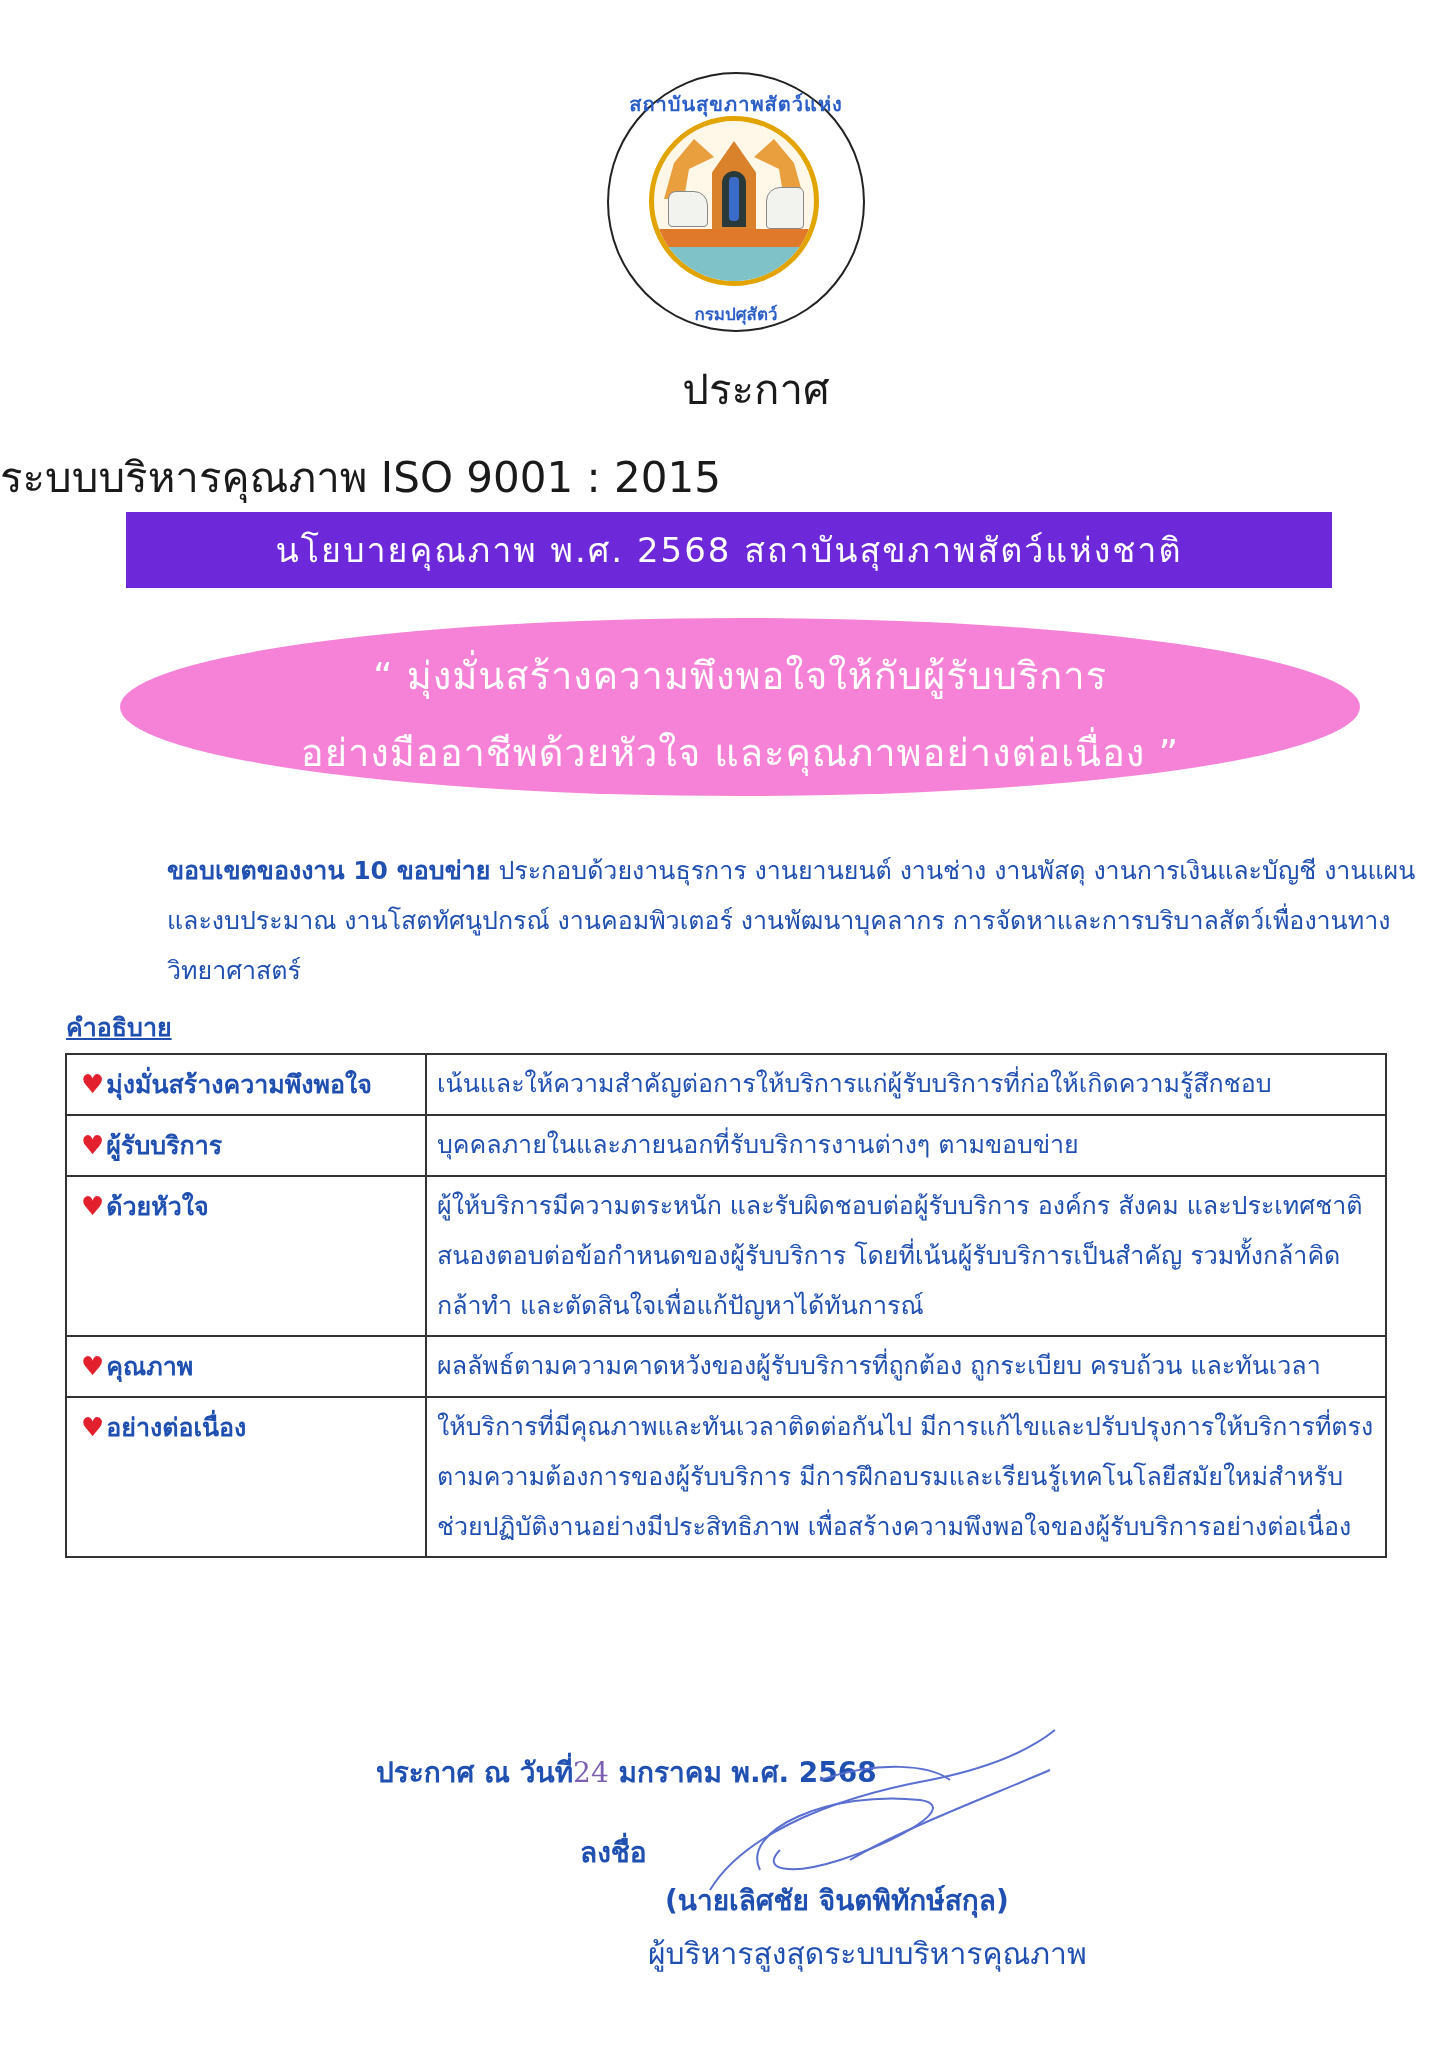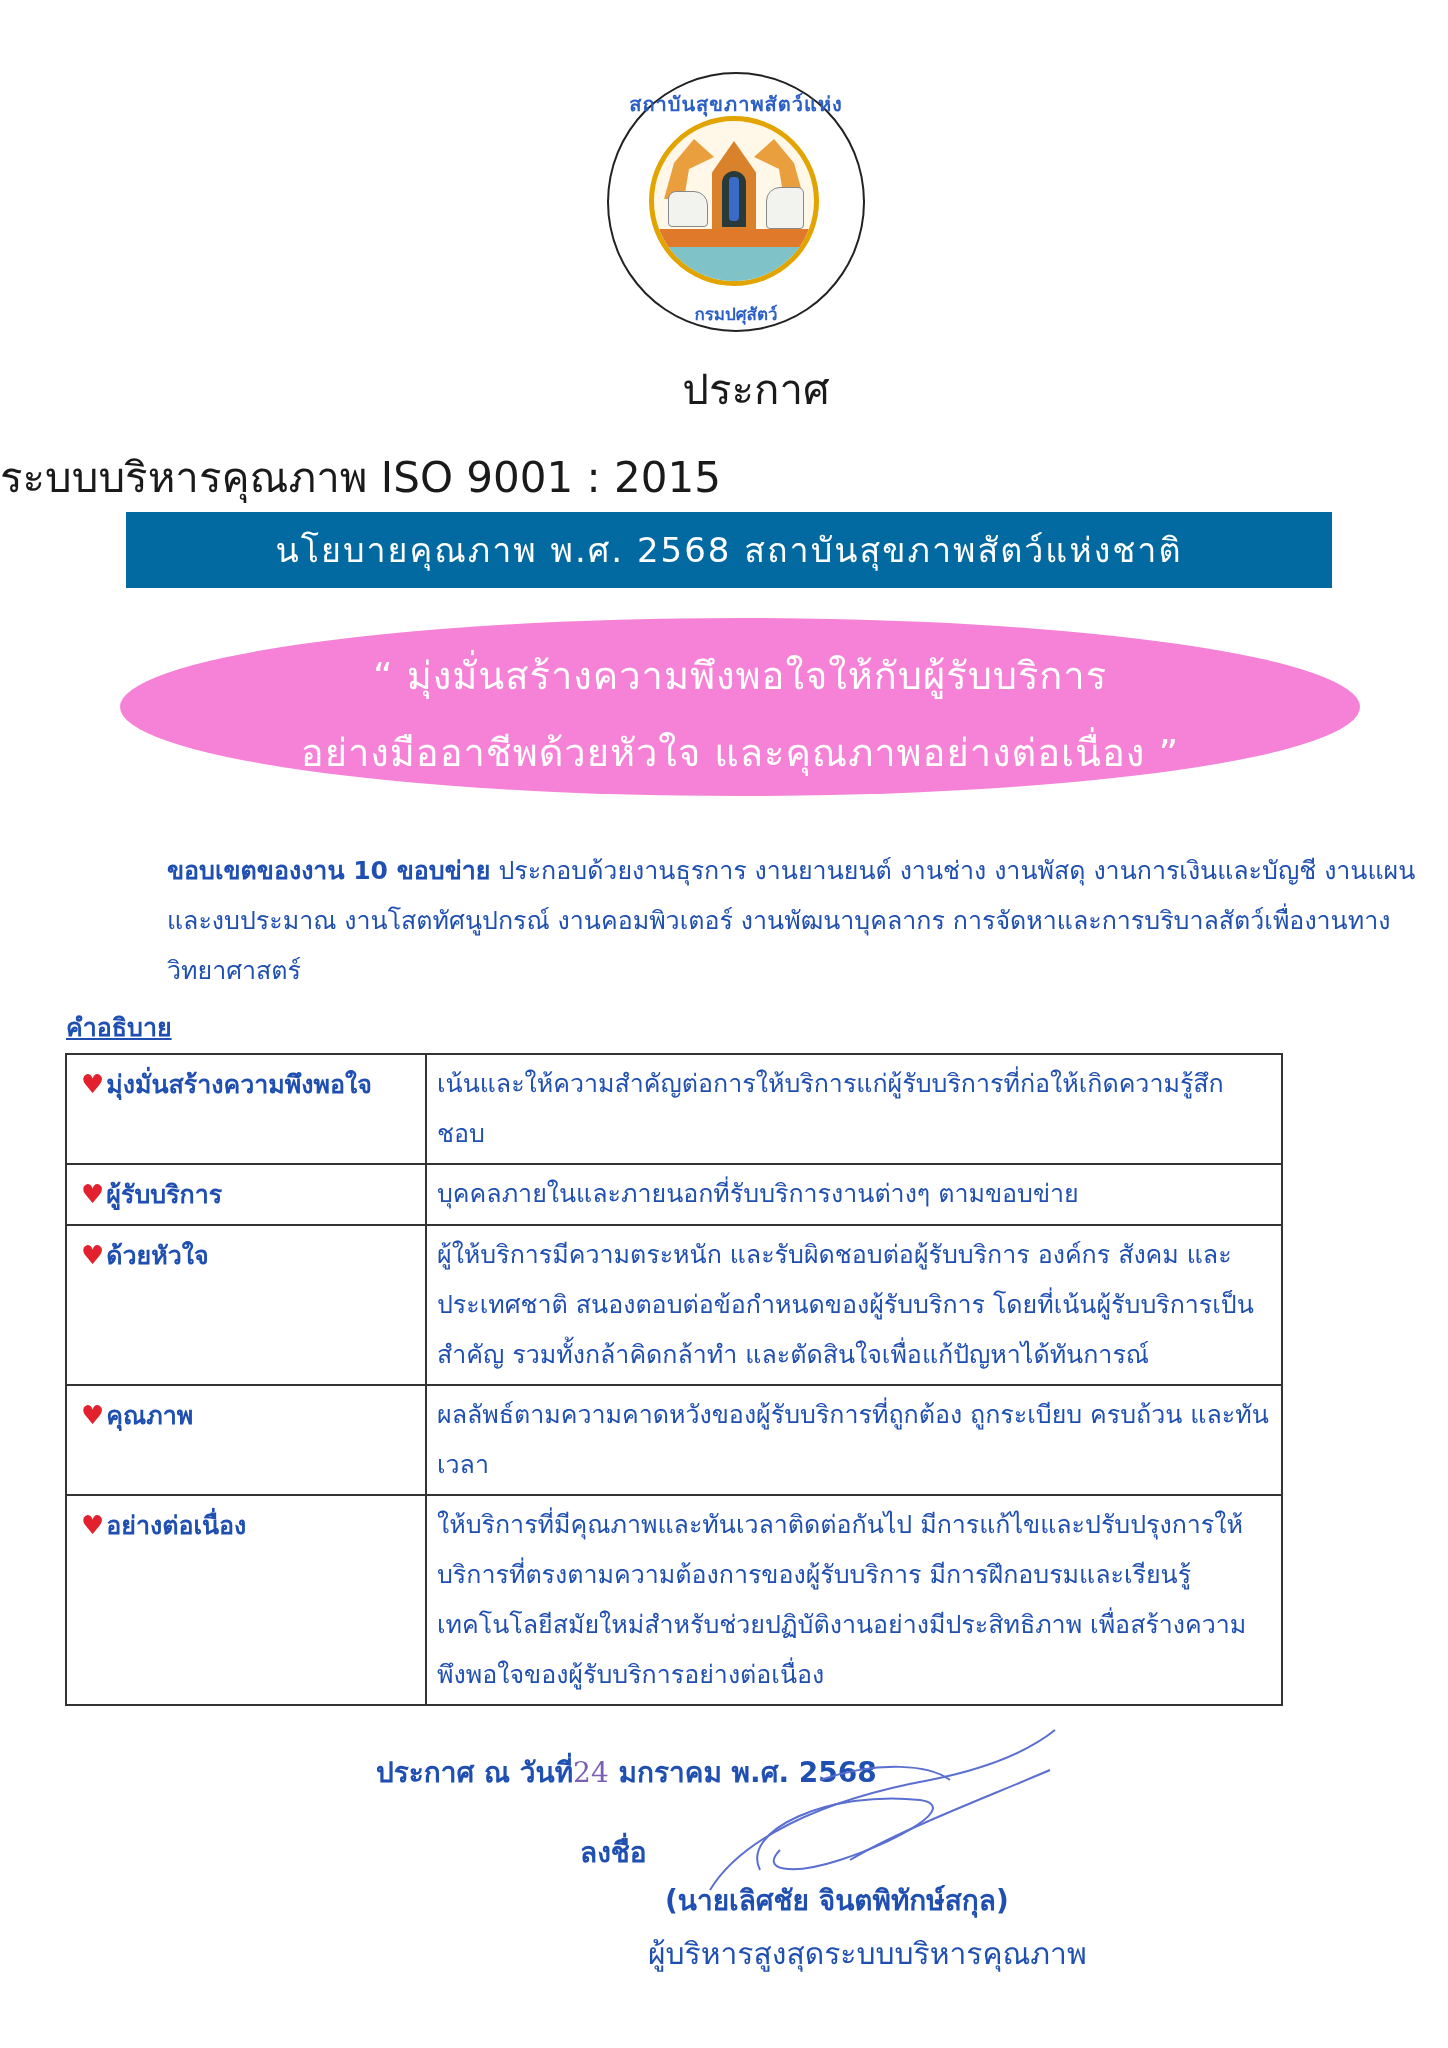--- a/index.html
+++ b/index.html
@@ -20,34 +20,34 @@
   .logo-orn-r { left:100px; top:18px; width:50px; height:60px; background:#e8952b; clip-path:polygon(100% 100%,80% 40%,40% 0,0 30%,50% 50%,60% 100%); opacity:.9; }
   .logo-cow { left:14px; top:70px; width:38px; height:34px; background:#f2f2ee; border:1px solid #888; border-radius:8px 14px 4px 4px; }
   .logo-horse { left:112px; top:66px; width:36px; height:40px; background:#f2f2ee; border:1px solid #888; border-radius:14px 6px 4px 4px; }
   .logo-base { left:0; top:108px; width:160px; height:18px; background:#e07a2a; }
   .logo-water { left:0; top:126px; width:160px; height:34px; background:#7fc3c9; }
 
   
   .title1 { left:0; top:356px; width:1448px; text-align:center; font-size:42px; color:#1a1a1a;padding-left:32px; }
   .title2 { left:0; top:444px; width:1448px; font-size:42px; color:#1a1a1a; }
 
-  .banner { left:126px; top:512px; width:1206px; height:76px; background:#0369a1; color:#fff;
+  .banner { left:126px; top:512px; width:1206px; height:76px; background:#6d28d9; color:#fff;
             font-size:34px; line-height:76px; text-align:center; letter-spacing:2px; }
 
   .ellipse { left:120px; top:618px; width:1240px; height:178px; background:#f582d6; border-radius:50%; }
   .ell-line { left:120px; width:1240px; text-align:center; color:#fff; font-size:38px; letter-spacing:1px; }
   .ell-line1 { top:645px; }
   .ell-line2 { top:722px; }
 
   .scope { left:152px; top:846px; width:1250px; font-size:25px; line-height:50px; color:#1f4fb0;margin-left:15px; }
   .scope b { color:#1f4fb0; }
 
   .desc-head { left:66px; top:1007px; font-size:25px; text-decoration:underline; color:#1f4fb0; font-weight:bold; }
 
-  table.defs { position:absolute; left:65px; top:1053px; width:1218px; border-collapse:collapse; }
+  table.defs { position:absolute; left:65px; top:1053px; width:1322px; border-collapse:collapse; }
   table.defs td { border:2px solid #333; vertical-align:top; padding:4px 10px 4px 10px; font-size:25px; line-height:50px; color:#1f4fb0; }
   table.defs td.term { width:334px; font-weight:bold; padding-left:14px; }
   .heart { color:#e3202d; font-size:26px; margin-right:2px; }
 
   .sig-date { left:376px; top:1750px; font-size:28px; color:#1f4fb0; font-weight:bold; }
   .sig-day { color:#7c5fb3; font-weight:normal; font-family:"DejaVu Serif",serif; }
   .sig-sign { left:580px; top:1830px; font-size:28px; color:#1f4fb0; font-weight:bold; }
   .sig-name { left:665px; top:1878px; font-size:28px; color:#1f4fb0; font-weight:bold; }
   .sig-title { left:648px; top:1930px; font-size:30px; color:#1f4fb0; font-weight:normal; }
   .signature { left:700px; top:1720px; width:360px; height:190px; }

